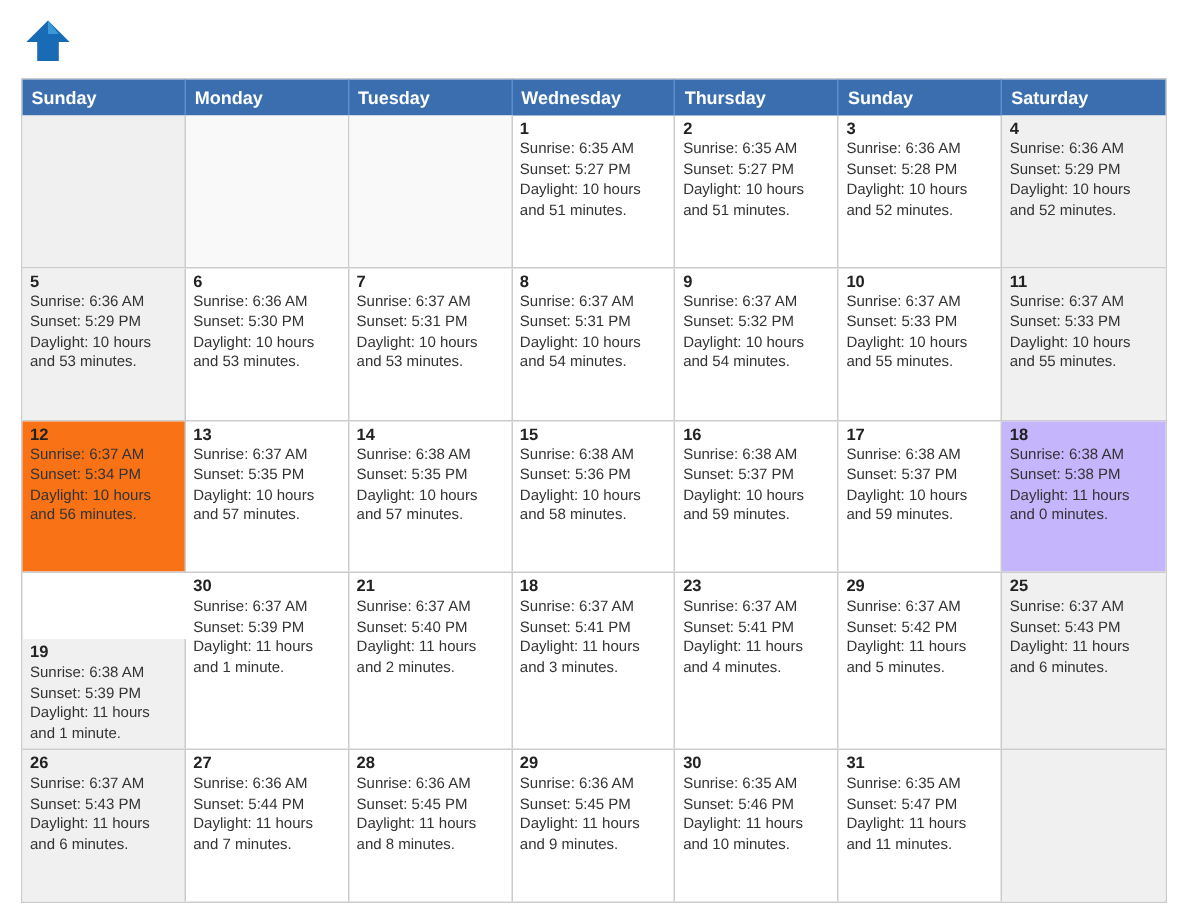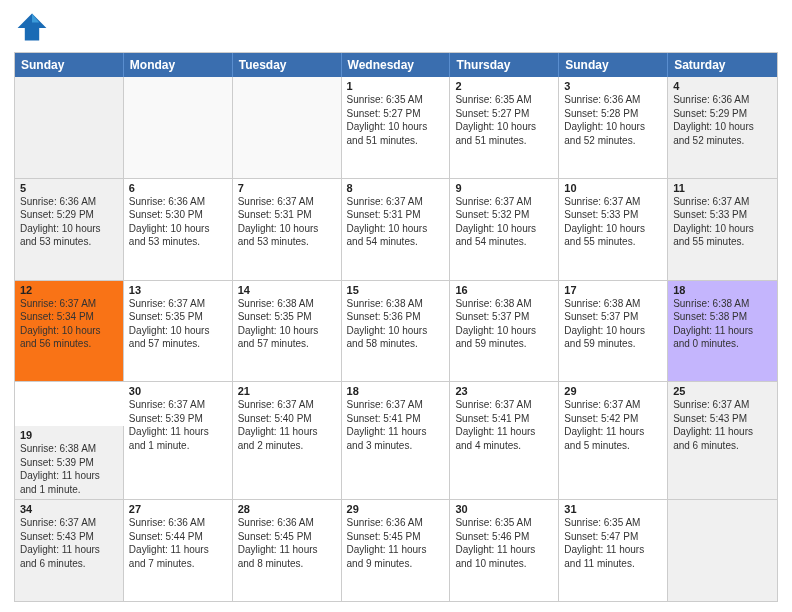--- a/index.html
+++ b/index.html
@@ -247,21 +247,21 @@
             <span class="day-num">29</span>
             <div class="day-info">Sunrise: 6:37 AM<br>Sunset: 5:42 PM<br>Daylight: 11 hours<br>and 5 minutes.</div>
           </div>
           <div class="cal-cell" style="background: rgb(240, 240, 240);">
             <span class="day-num">25</span>
             <div class="day-info">Sunrise: 6:37 AM<br>Sunset: 5:43 PM<br>Daylight: 11 hours<br>and 6 minutes.</div>
           </div>
         </div>
         <div class="cal-week">
           <div class="cal-cell" style="background: rgb(240, 240, 240);">
-            <span class="day-num">34</span>
+            <span class="day-num">26</span>
             <div class="day-info">Sunrise: 6:37 AM<br>Sunset: 5:43 PM<br>Daylight: 11 hours<br>and 6 minutes.</div>
           </div>
           <div class="cal-cell">
             <span class="day-num">27</span>
             <div class="day-info">Sunrise: 6:36 AM<br>Sunset: 5:44 PM<br>Daylight: 11 hours<br>and 7 minutes.</div>
           </div>
           <div class="cal-cell">
             <span class="day-num">28</span>
             <div class="day-info">Sunrise: 6:36 AM<br>Sunset: 5:45 PM<br>Daylight: 11 hours<br>and 8 minutes.</div>
           </div>

